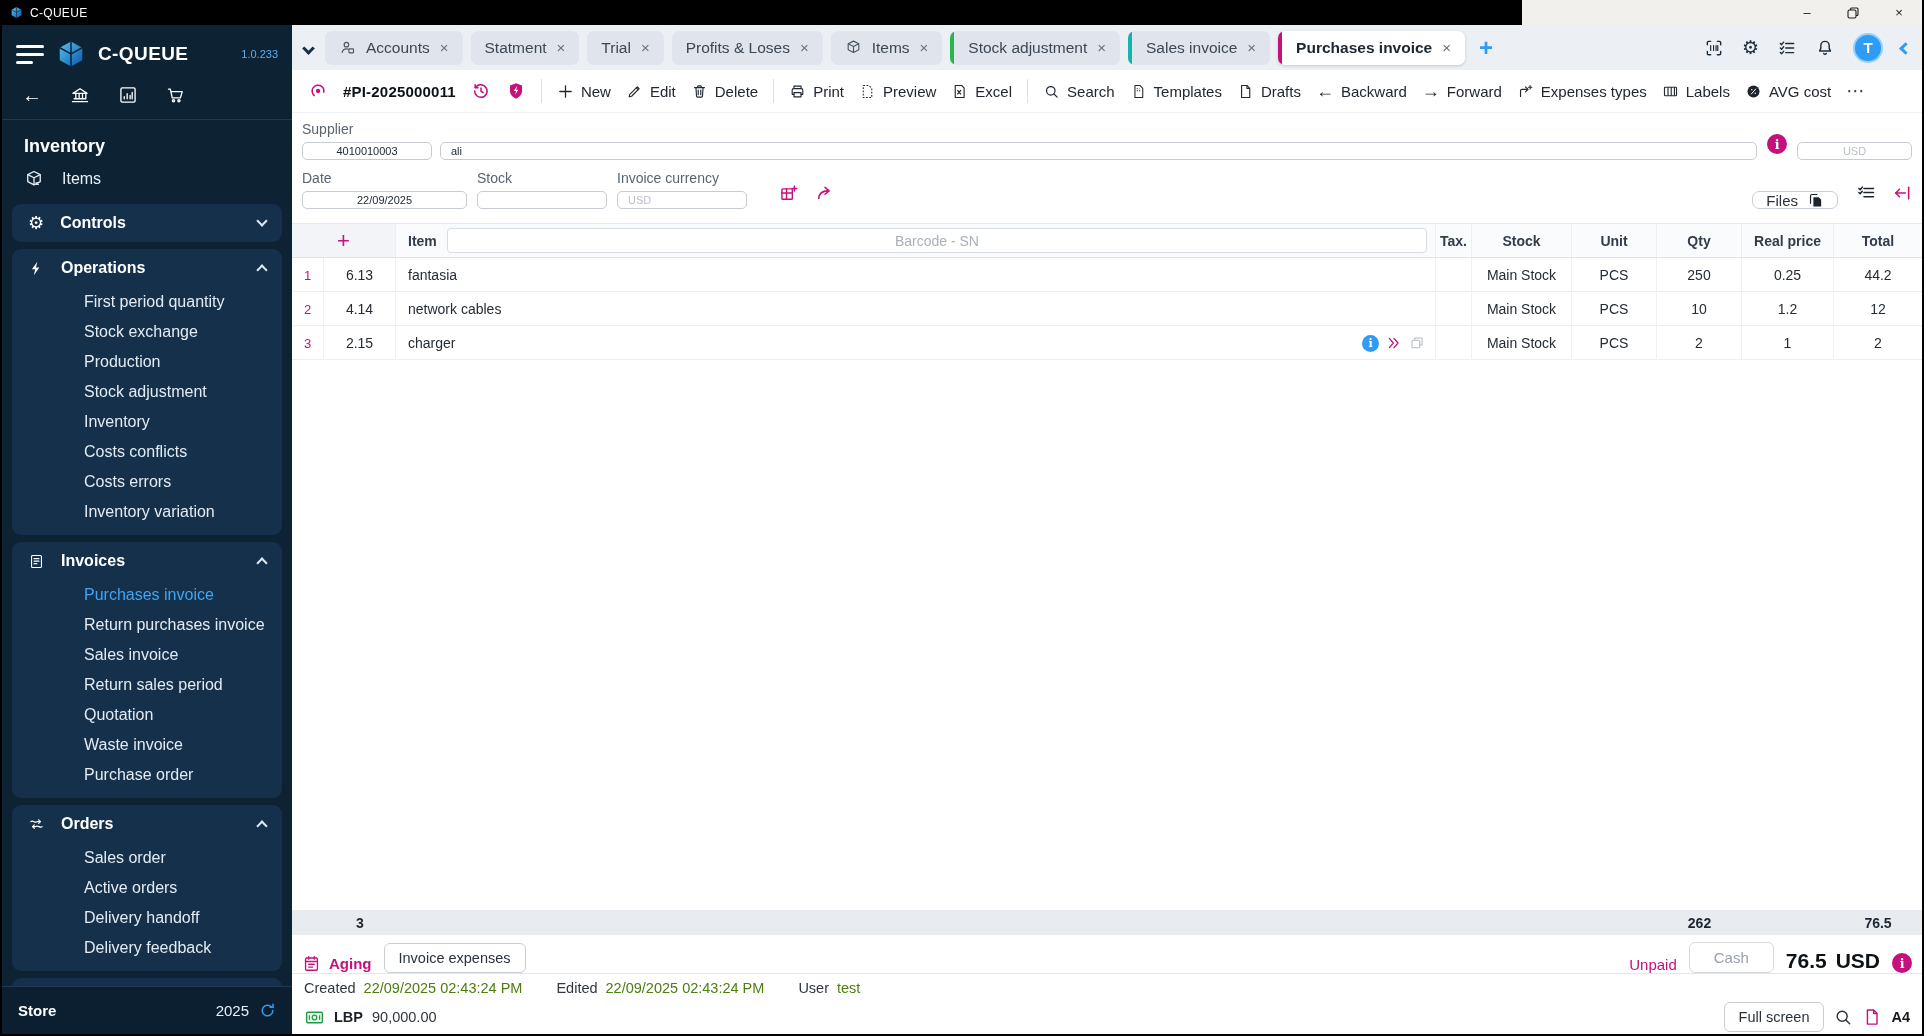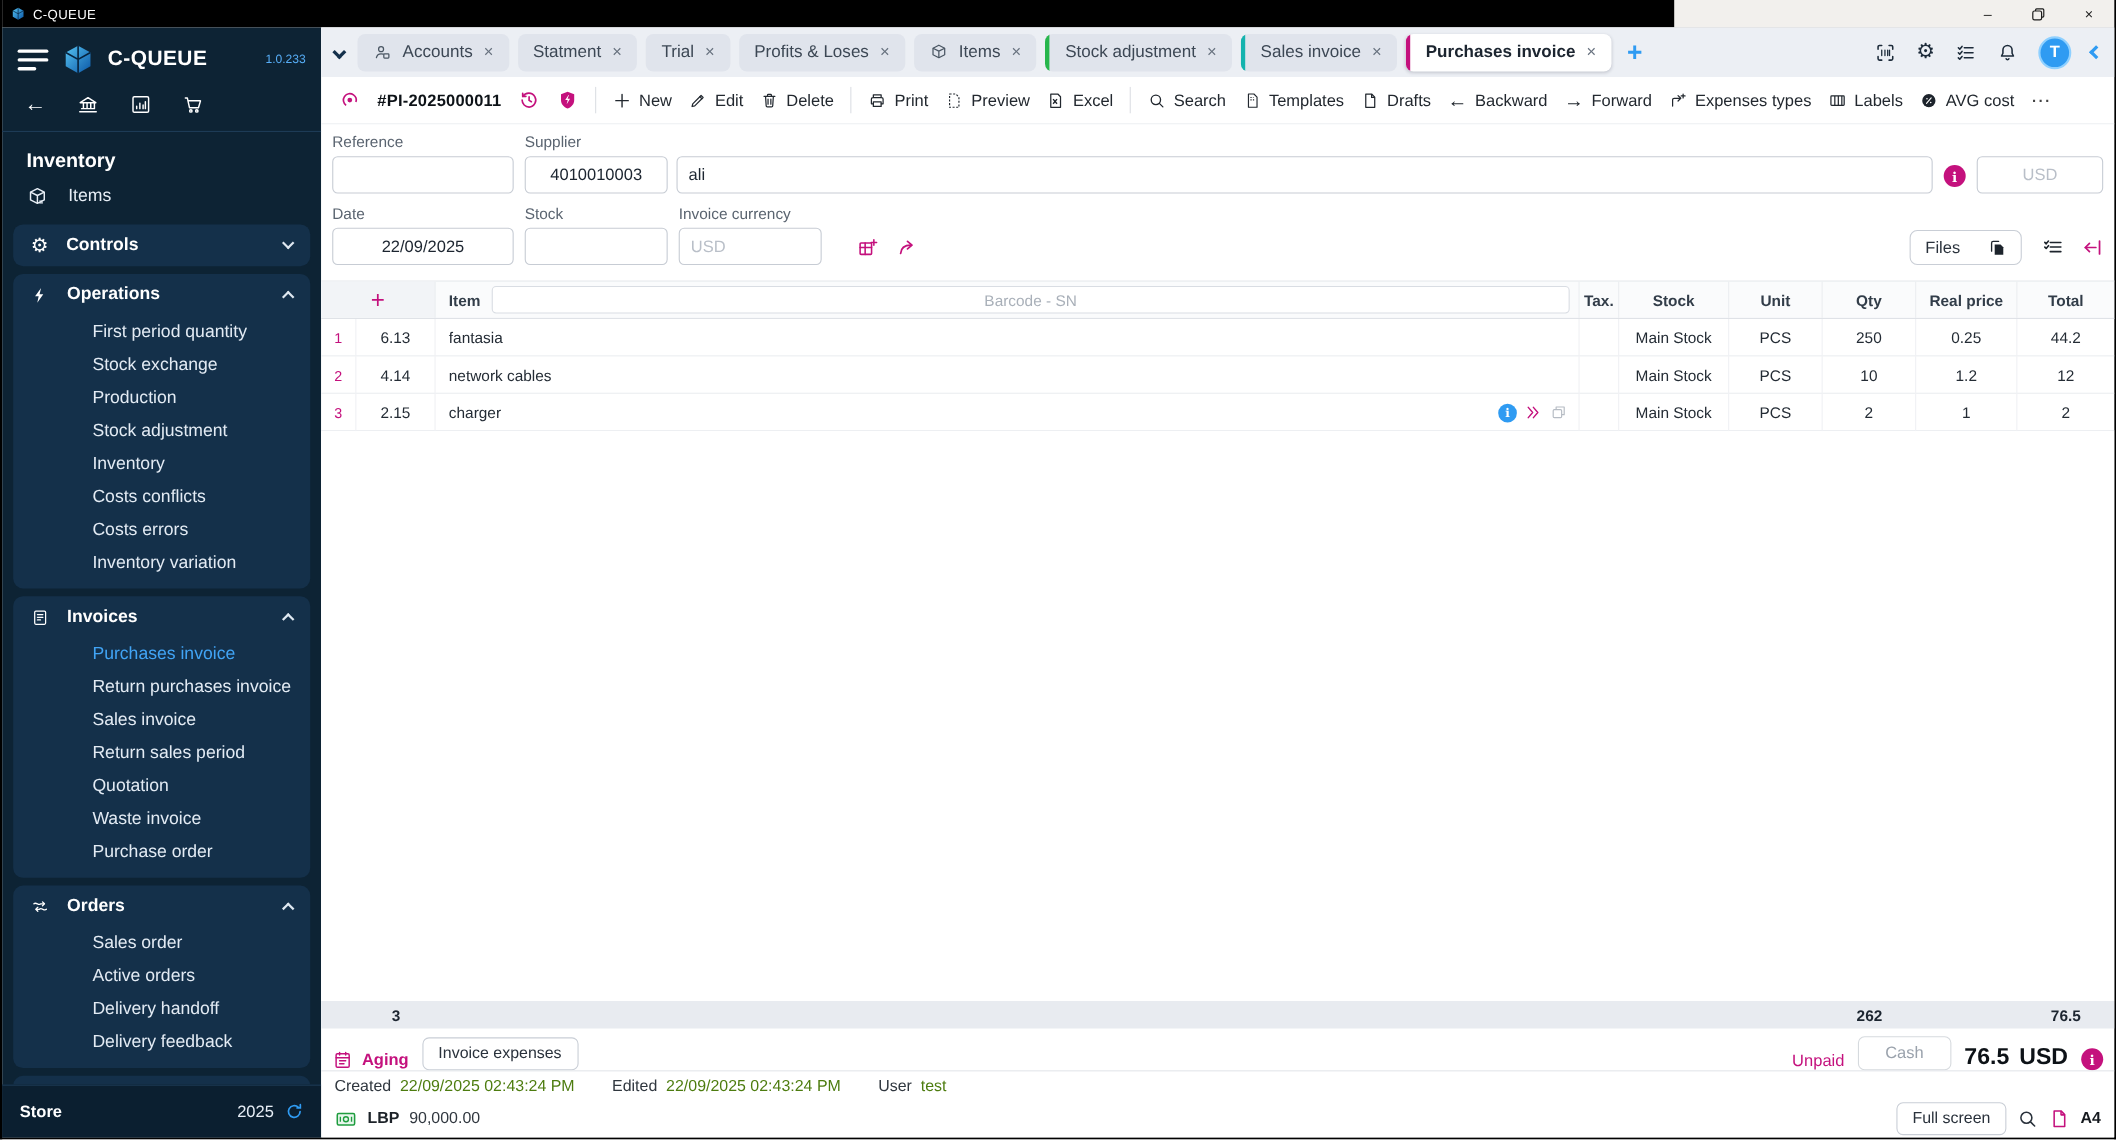--- a/index.html
+++ b/index.html
@@ -73,30 +73,30 @@
   .doc-number { font-weight:bold; font-size:15px; color:#0d1217; letter-spacing:.2px; }
   .pink { color:#c4117d; }
   .tool-sep { width:1px; height:24px; background:#dcdfe4; }
   .more-dots { font-size:18px; color:#444; letter-spacing:1px; cursor:pointer; }
 
   
   .form { padding:8px 10px 10px; flex:0 0 auto; }
   .frow { display:flex; align-items:flex-end; gap:10px; margin-bottom:10px; }
   .fgroup { display:flex; flex-direction:column; gap:5px; }
   .flabel { font-size:14px; color:#5a6470; }
-  .finput { height:34px; border:1px solid #c7ccd4; border-radius:5px; font-size:15px; color:#1c2530; padding:0 10px; background:#fff; outline:none; font-family:inherit; }
+  .finput { height:18px; border:1px solid #c7ccd4; border-radius:5px; font-size:11px; color:#1c2530; padding:0 10px; background:#fff; outline:none; font-family:inherit; }
   .finput::placeholder { color:#b9bfc8; }
   .center { text-align:center; }
   .w165 { width:165px; } .w130 { width:130px; } .w115 { width:115px; }
   .grow { flex:1; }
   .sup-pair { display:flex; gap:8px; }
   .row-icon { margin-bottom:6px; cursor:pointer; }
   .info-badge { width:20px; height:20px; border-radius:50%; background:#c4117d; color:#fff; display:flex; align-items:center; justify-content:center; font-size:12.5px; font-weight:bold; font-family:"DejaVu Serif",serif; }
   .info-badge.blue { background:#2f9bf2; width:17px; height:17px; font-size:11px; }
-  .files-btn { display:flex; align-items:center; gap:25px; border:1px solid #c9ced6; border-radius:7px; background:#fff; height:32px; padding:0 13px; font-size:15px; color:#2a323c; cursor:pointer; }
+  .files-btn { display:flex; align-items:center; gap:9px; border:1px solid #c9ced6; border-radius:7px; background:#fff; height:18px; padding:0 13px; font-size:15px; color:#2a323c; cursor:pointer; }
   .mlauto { margin-left:auto; }
 
   
   .table-wrap { flex:1; display:flex; flex-direction:column; min-height:0; }
   .tgrid { display:grid; grid-template-columns:32px 72px 1fr 36px 100px 85px 85px 92px 88px; }
   .thead { border-top:1px solid #e7e9ed; border-bottom:1px solid #dfe2e7; background:#fafbfc; flex:0 0 33px; }
   .th { display:flex; align-items:center; justify-content:center; font-size:14px; font-weight:bold; color:#323d49; border-right:1px solid #eceef1; height:33px; }
   .plus-cell { grid-column:1/3; background:#f2f4f7; color:#c4117d; font-size:22px; font-weight:normal; cursor:pointer; }
   .item-head { grid-column:3; justify-content:flex-start; padding:0 8px 0 12px; gap:10px; }
   .barcode-box { flex:1; height:25px; border:1px solid #d9dde3; border-radius:4px; display:flex; align-items:center; justify-content:center; font-size:14px; font-weight:normal; color:#a9b0b9; background:#fff; }
@@ -520,24 +520,20 @@
               <circle cx="9.6" cy="9.6" r="1" fill="#fff"></circle>
               <circle cx="14.4" cy="14.4" r="1" fill="#fff"></circle>
             </svg>
           <span>AVG cost</span>
         </span>
         <span class="more-dots">⋯</span>
       </div>
 
       <div class="form">
         <div class="frow">
-          <div class="fgroup w165">
-            <span class="flabel">Reference</span>
-            <input class="finput" readonly="" value="" style="">
-          </div>
           <div class="fgroup grow">
             <span class="flabel">Supplier</span>
             <div class="sup-pair">
               <input class="finput center w130" readonly="" value="4010010003" style="">
               <input class="finput grow" readonly="" value="ali" style="">
             </div>
           </div>
           <span class="info-badge row-icon">i</span>
           <input class="finput center w115" readonly="" placeholder="USD" style="">
         </div>

